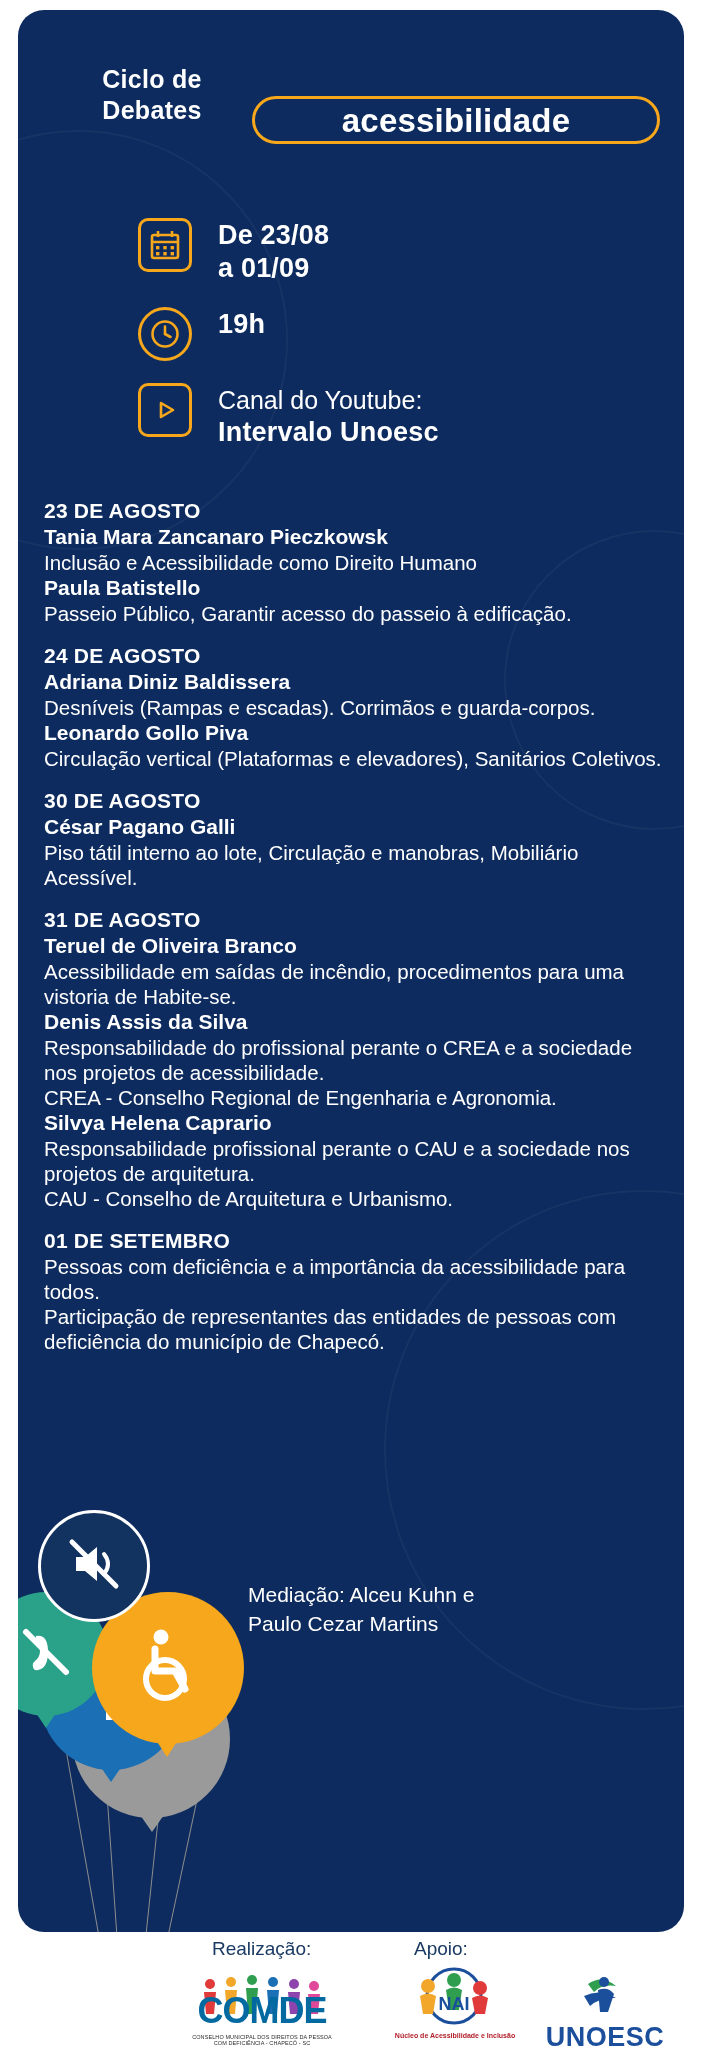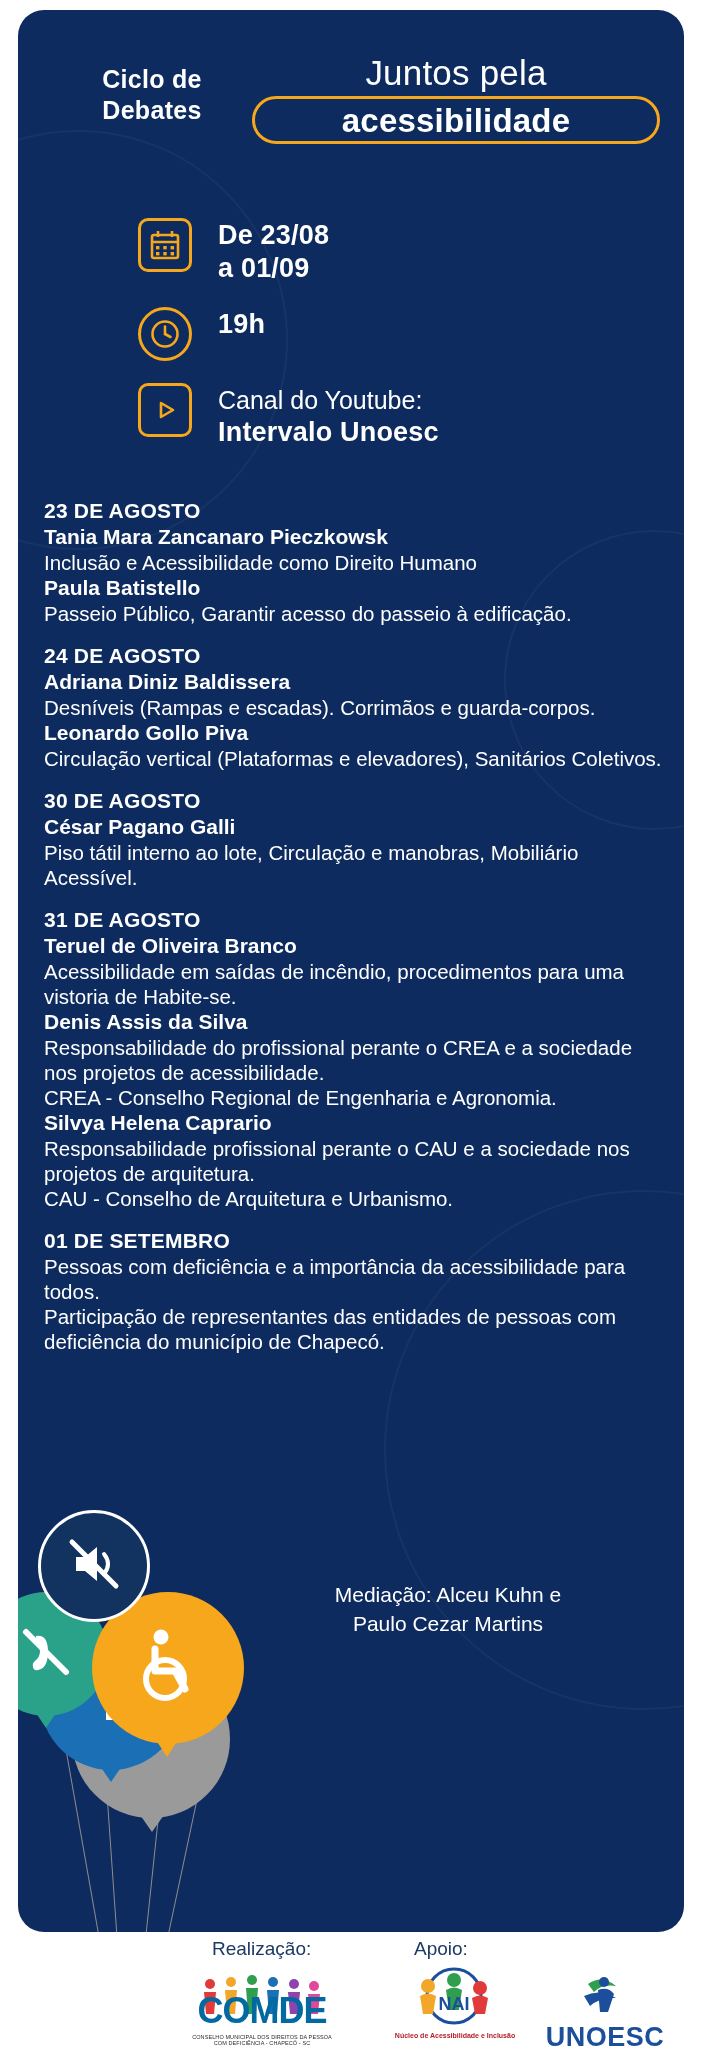--- a/index.html
+++ b/index.html
@@ -144,21 +144,20 @@
     font-size: 20.5px;
     line-height: 25px;
   }
 
   
   .mediation {
     position: absolute;
     right: 36px;
     top: 1570px;
     width: 400px;
-    text-align: center;
     color: #ffffff;
     font-size: 21px;
     line-height: 29px;
   }
 
   
   .balloons { position: absolute; left: -22px; top: 1490px; width: 330px; height: 560px; }
   .balloon-string {
     position: absolute;
     width: 1px;
@@ -293,21 +292,20 @@
   <div class="card">
     <div class="bg-circle c1"></div>
     <div class="bg-circle c2"></div>
     <div class="bg-circle c3"></div>
 
     <div class="header">
       <div class="ciclo">
         <div>Ciclo de</div>
         <div>Debates</div>
       </div>
-      <div class="juntos">Juntos pela</div>
       <div class="acess-pill">acessibilidade</div>
     </div>
 
     <div class="info">
 
       <div class="info-row">
         <div class="icon-box">
           <svg width="34" height="34" viewBox="0 0 34 34">
             <rect x="4" y="7" width="26" height="23" rx="2" fill="none" stroke="#f6a71b" stroke-width="2.6"></rect>
             <line x1="4" y1="14" x2="30" y2="14" stroke="#f6a71b" stroke-width="2.6"></line>

